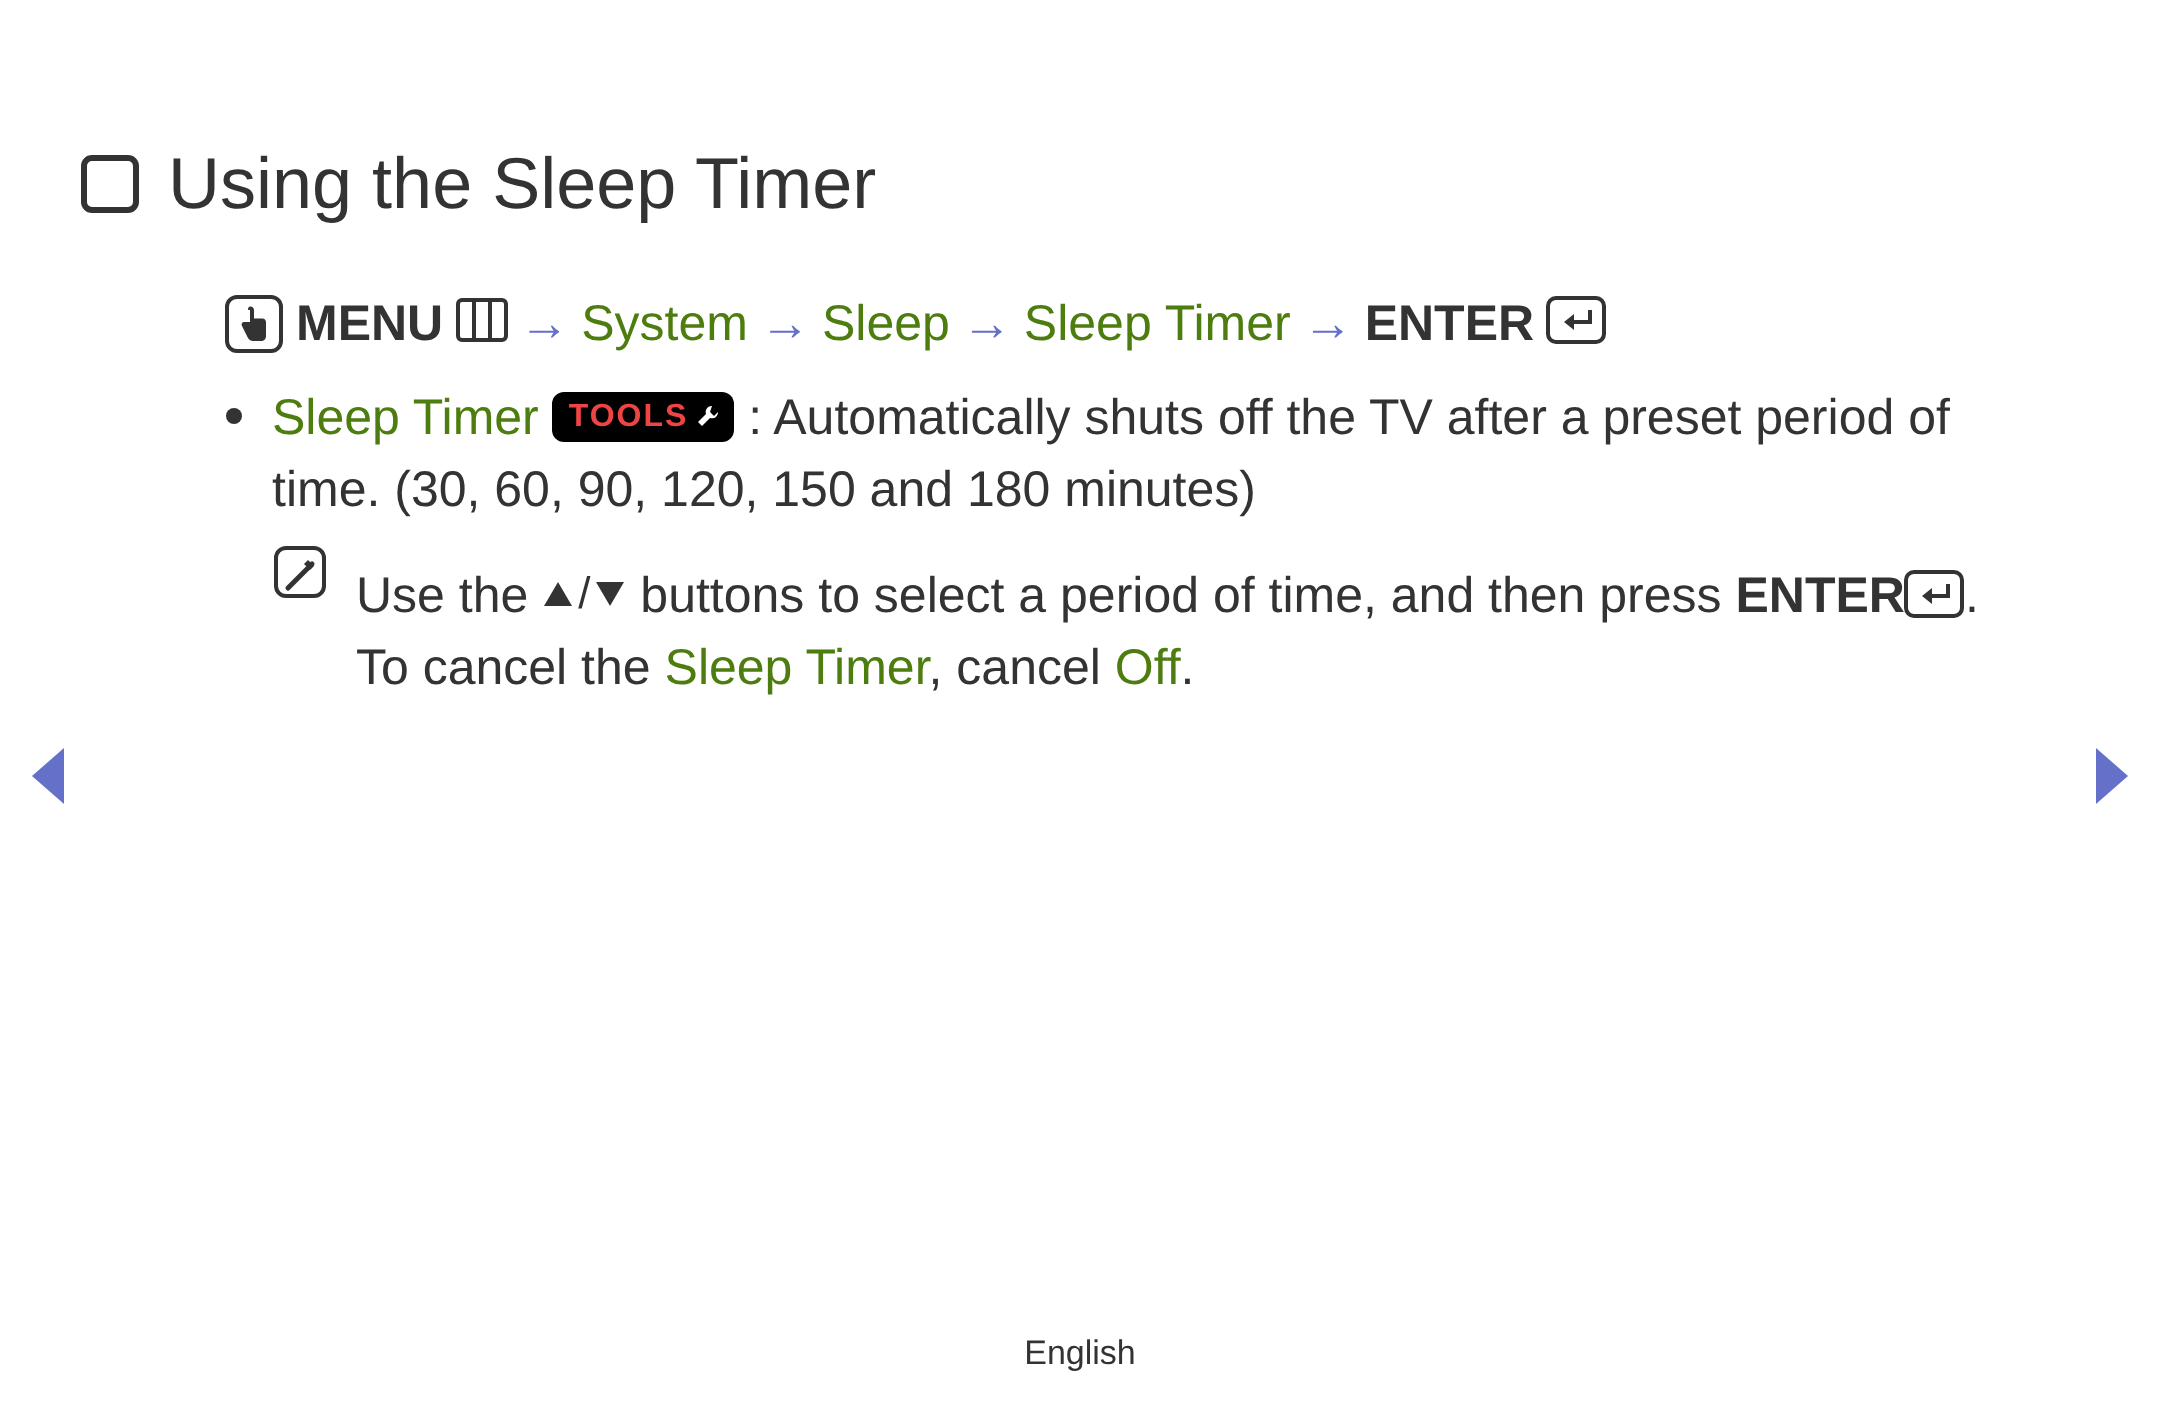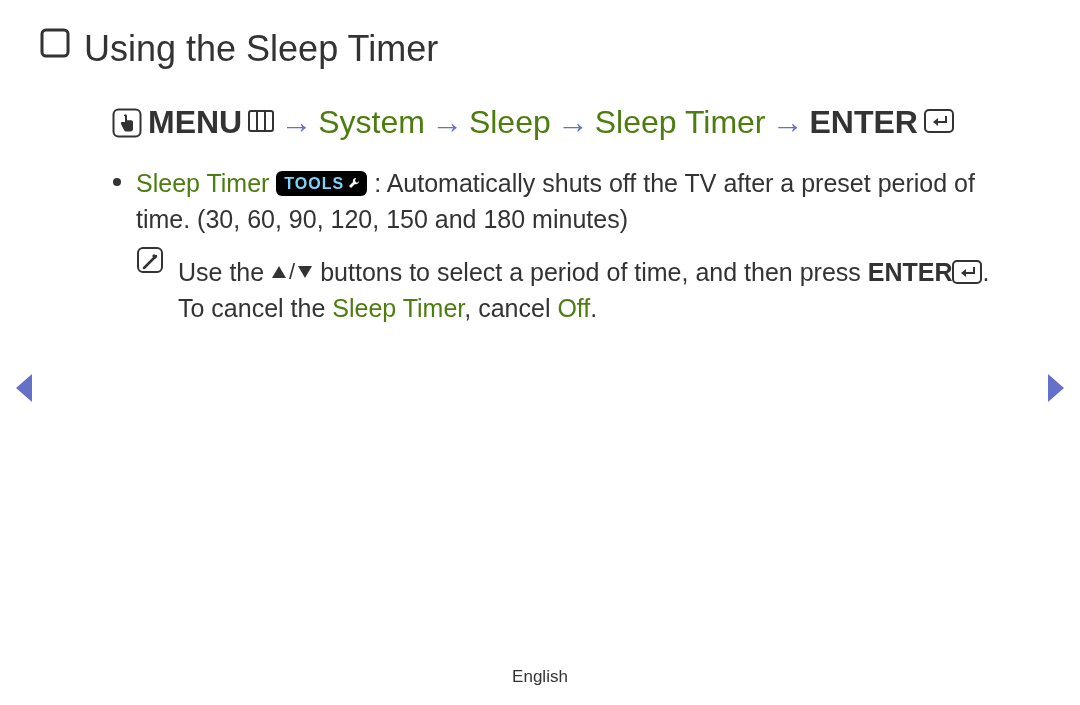--- a/index.html
+++ b/index.html
@@ -11,44 +11,46 @@
     width: 1080px;
     height: 705px;
     font-family: Arial, Helvetica, sans-serif;
     background: #ffffff;
     color: #333333;
     position: relative;
     padding: 28px 40px 0 40px;
   }
   .title-row {
     display: flex;
+    align-items: center;
     gap: 14px;
     margin-bottom: 34px;
+    margin-top: 43px;
   }
   .section-icon {
     width: 30px;
     height: 30px;
     flex-shrink: 0;
   }
   .section-title {
     font-size: 36px;
     font-weight: 400;
     color: #333333;
   }
   .content {
     padding-left: 72px;
     padding-right: 30px;
   }
   .nav-path {
     display: flex;
     align-items: center;
     flex-wrap: wrap;
     gap: 6px;
-    font-size: 32px;
-    margin-bottom: 24px;
+    font-size: 25px;
+    margin-bottom: 14px;
   }
   .bold {
     font-weight: 700;
     color: #333333;
   }
   .blue {
     color: #4d7c0f;
     font-weight: 400;
   }
   .arrow {
@@ -65,21 +67,21 @@
     flex-shrink: 0;
     margin-top: 2px;
   }
   .bullet-content {
     flex: 1;
   }
   .tools-badge {
     display: inline-flex;
     align-items: center;
     background: #000000;
-    color: #7dd3fc;
+    color: #ef4444;
     border-radius: 6px;
     padding: 1px 6px 1px 8px;
     font-size: 16px;
     font-weight: 700;
     letter-spacing: 1px;
     vertical-align: middle;
     position: relative;
     top: -2px;
   }
   .tools-badge .tools-icon {

